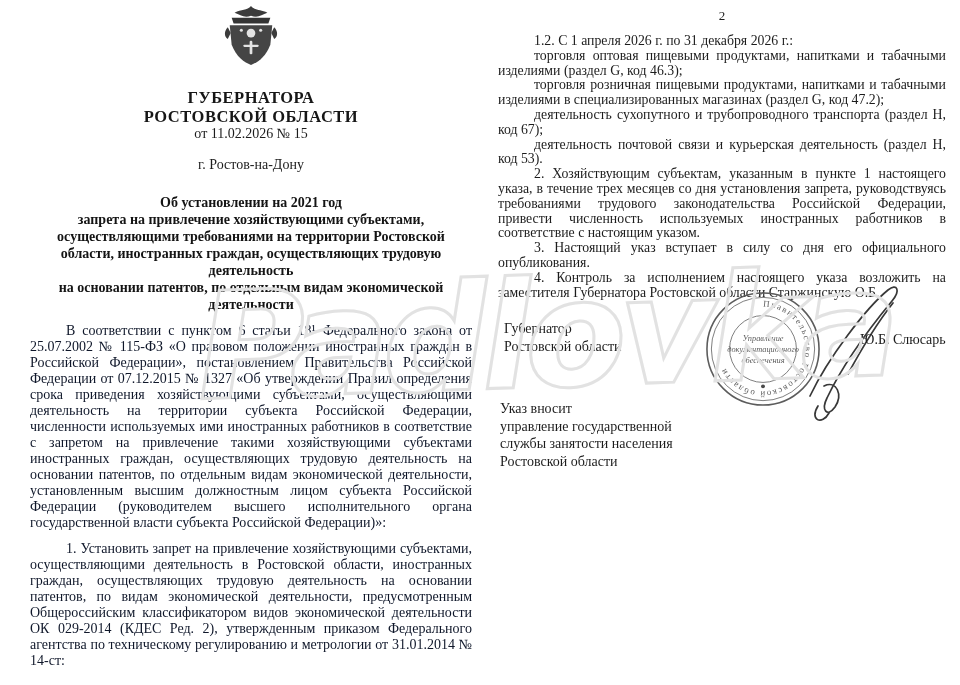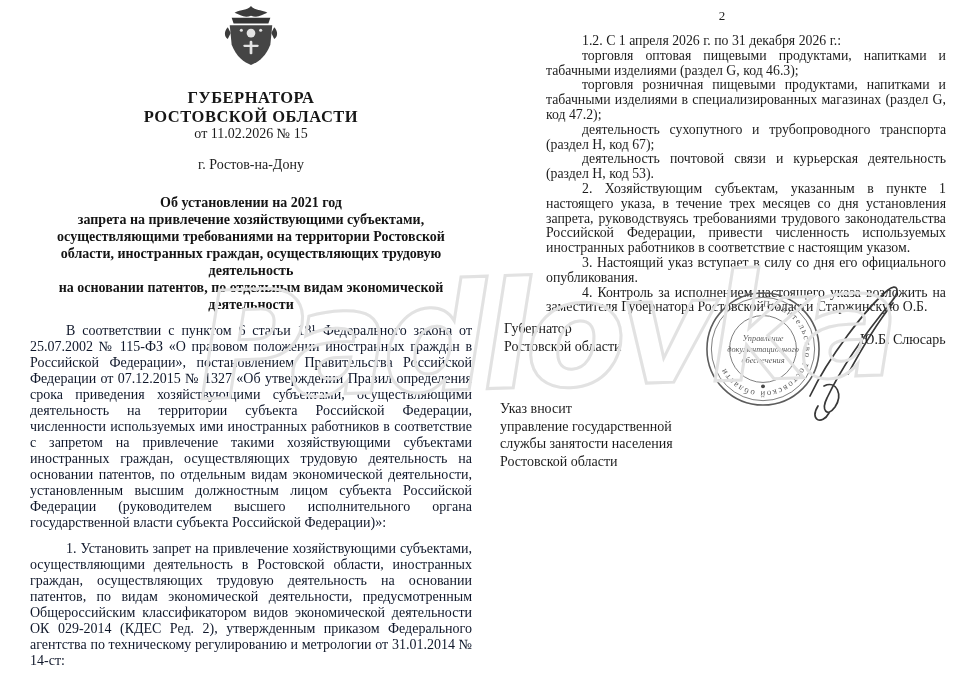--- a/index.html
+++ b/index.html
@@ -20,21 +20,21 @@
   .city-line { text-align:center; margin-top:15px; font-size:14px; }
 
   .doc-title { margin-top:21px; text-align:center; font-weight:bold; font-size:14px; line-height:17px; color:#141414; }
 
   .para { font-size:14px; line-height:16px; text-align:justify; text-indent:36px; color:#0f172a; }
   .p-first { margin-top:10px; }
   .p-gap { margin-top:10px; }
 
   
   .page-num { text-align:center; font-size:13px; padding-top:8px; }
-  .p2-body { margin-top:10px;margin-left:48px; }
+  .p2-body { margin-top:10px; }
   .para2 { font-size:13.8px; line-height:14.8px; text-align:justify; text-indent:36px; color:#1c1c1c; }
 
   .pos-title { position:absolute; left:6px; top:320px; width:150px; text-align:left;
                font-size:14px; line-height:18px; white-space:pre-line;font-family:Liberation Serif, serif; }
   .signer-name { position:absolute; left:362px; top:332px; font-size:14px; }
   .stamp { position:absolute; left:206px; top:290px; }
   .signature { position:absolute; left:298px; top:276px; }
   .footer-note { position:absolute; left:2px; top:400px; font-size:14px; line-height:17.5px; white-space:pre-line; }
 
   

